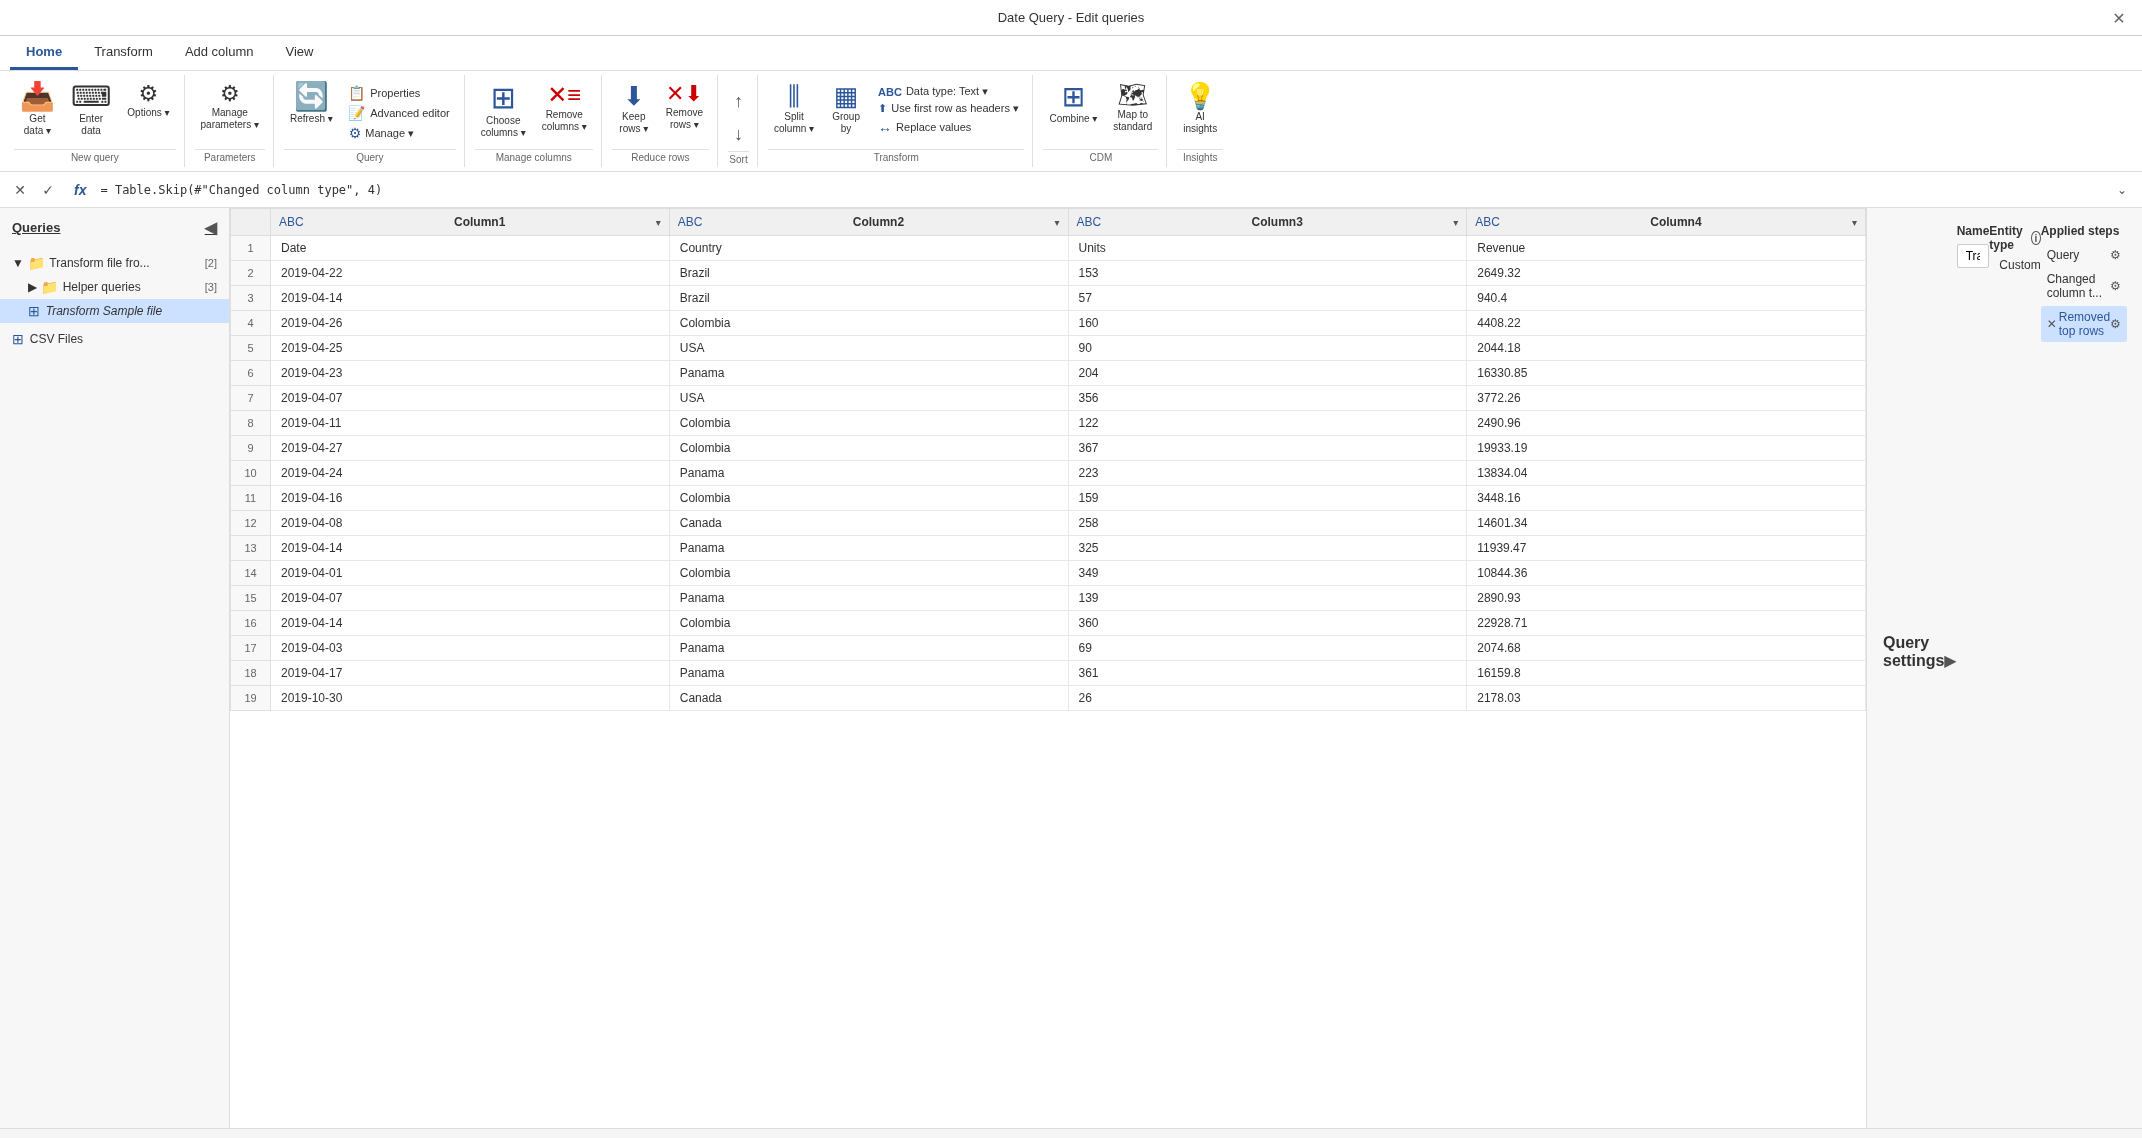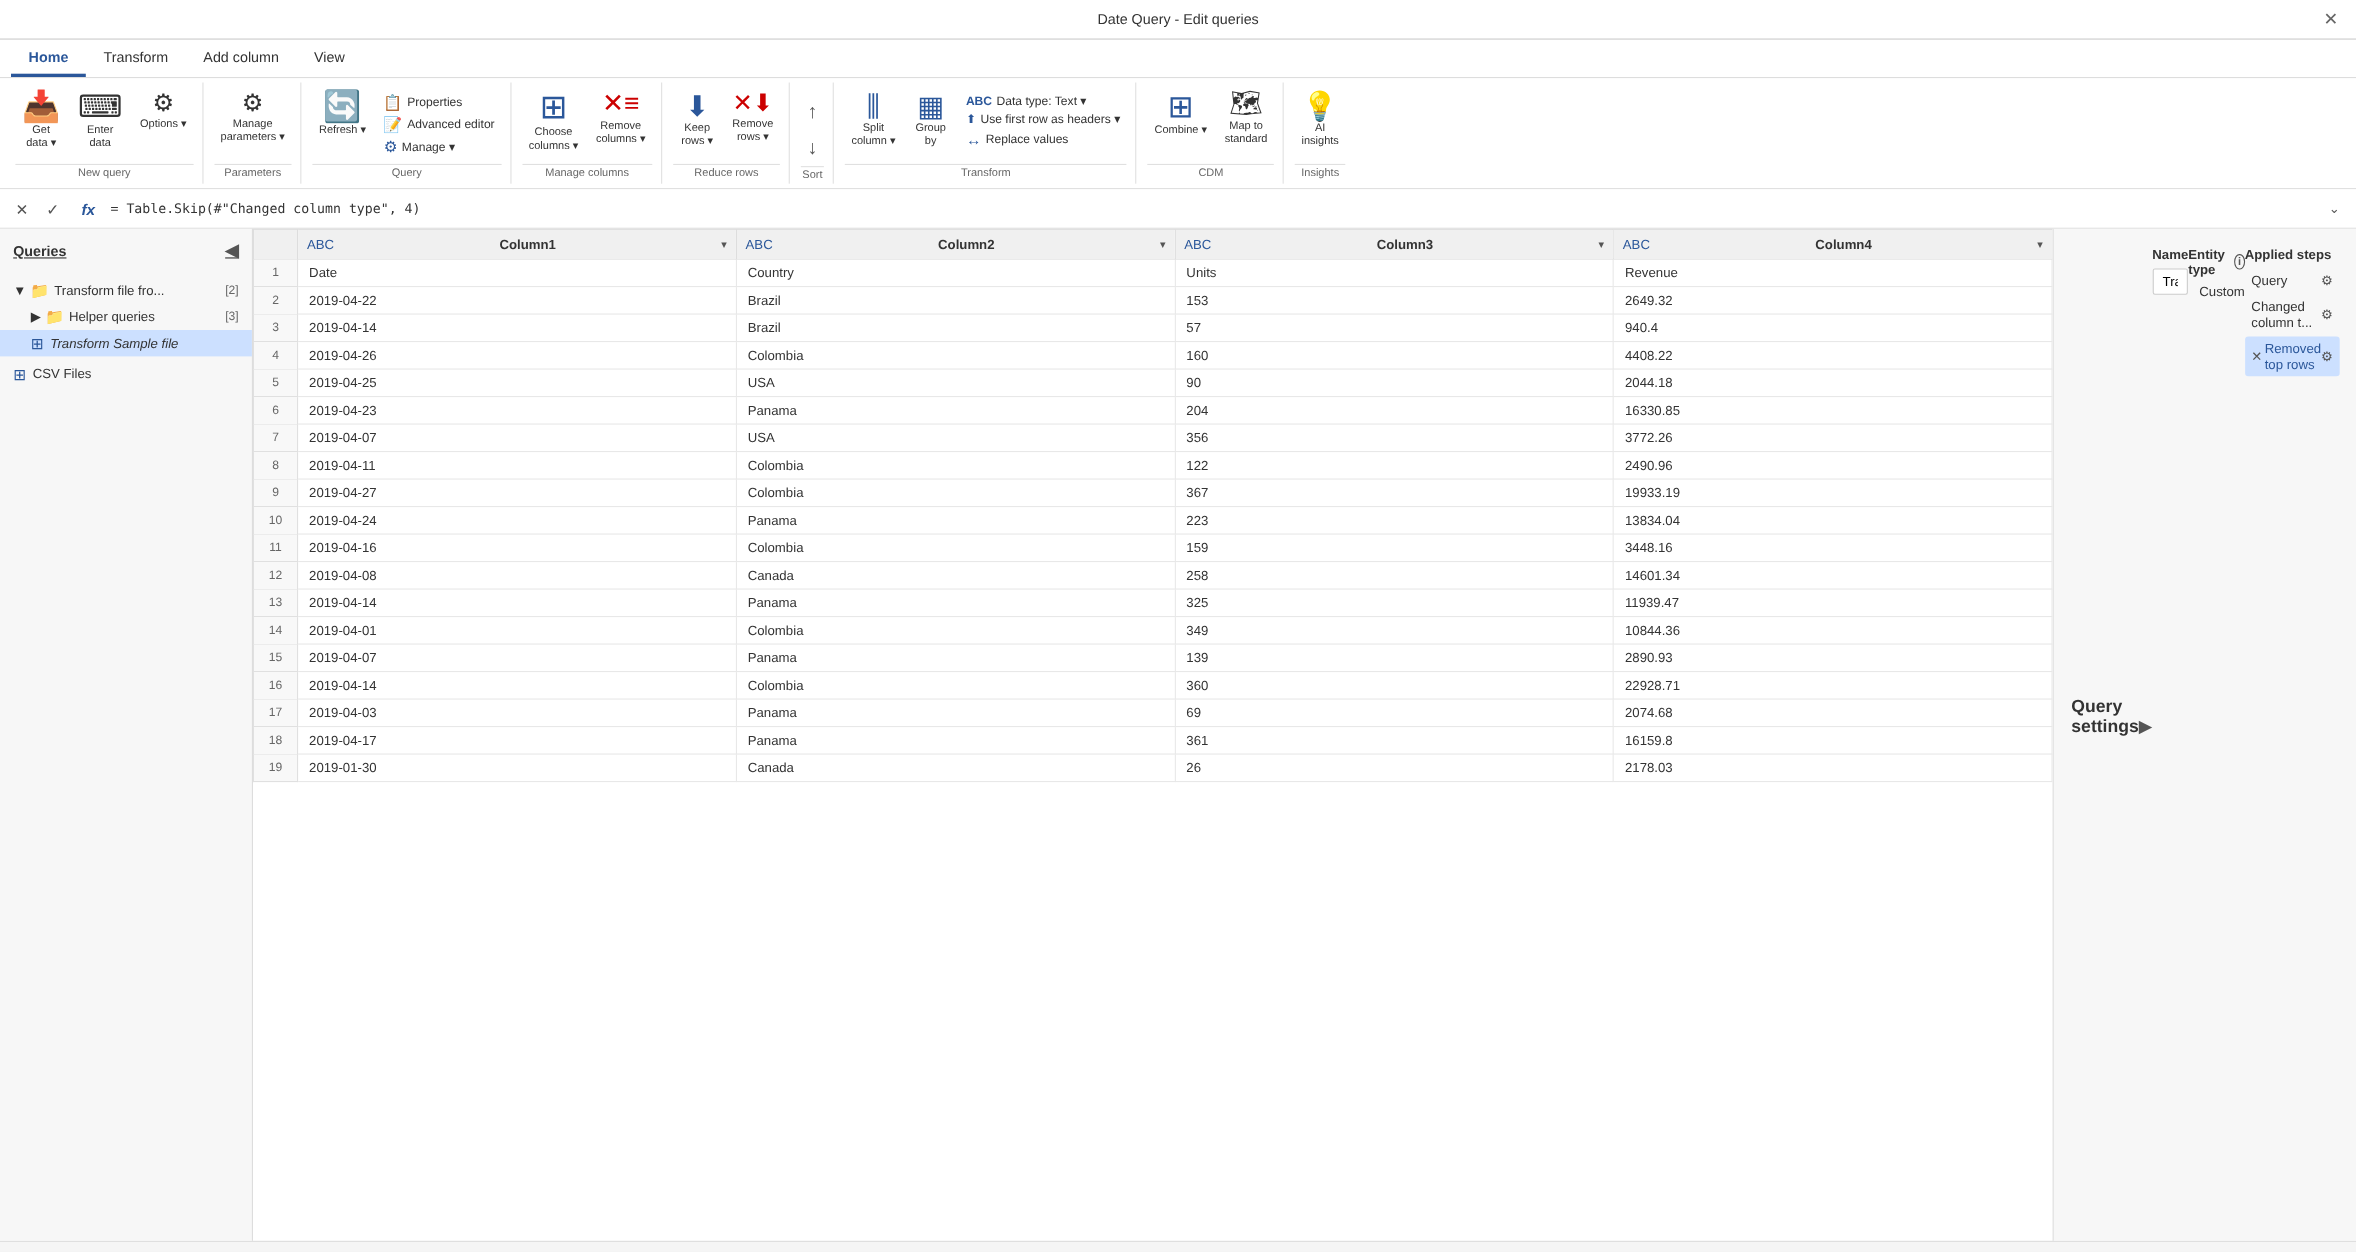--- a/index.html
+++ b/index.html
@@ -458,21 +458,21 @@
   </tr>
             <tr>
     <td class="row-num">18</td>
     <td>2019-04-17</td>
     <td>Panama</td>
     <td>361</td>
     <td>16159.8</td>
   </tr>
             <tr>
     <td class="row-num">19</td>
-    <td>2019-01-30</td>
+    <td>2019-10-30</td>
     <td>Canada</td>
     <td>26</td>
     <td>2178.03</td>
   </tr>
           </tbody>
       </table>
     </div>
   </div>
 
   <div class="settings-panel">

